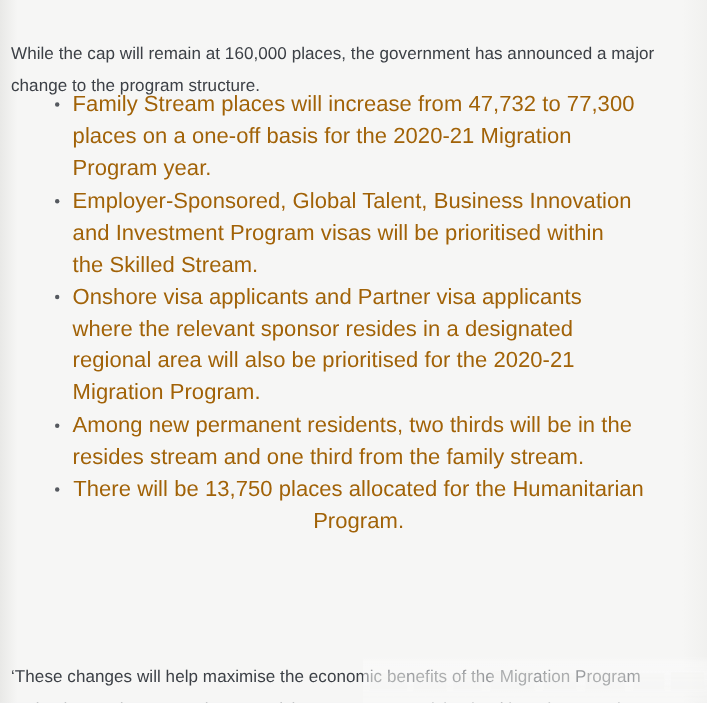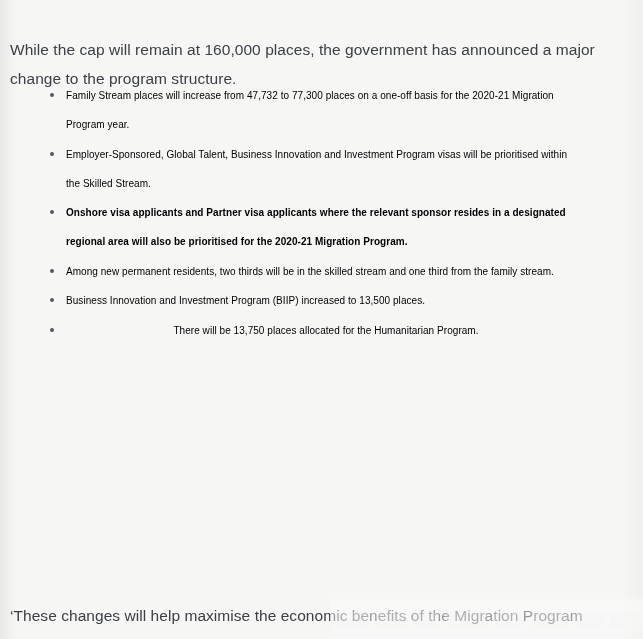--- a/index.html
+++ b/index.html
@@ -57,43 +57,43 @@
     left: 0;
     margin: 0;
     padding: 0 0 0 66px;
     width: 577px;
     box-sizing: border-box;
     list-style: none;
   }
 
   ul.bullet-list > li {
     position: relative;
-    font-size: 10px;
+    font-size: 20px;
     line-height: 29px;
-    color: #000000;
+    color: #a16207;
     letter-spacing: 0.05px;
     margin: 0 0 0.5px 0;
     padding: 0;
   }
 
   ul.bullet-list > li > .bullet-dot {
     position: absolute;
     left: -16px;
     top: 12px;
     width: 4px;
     height: 4px;
     border-radius: 50%;
     background: #55595f;
   }
 
   
   li.w1 { width: 512px; }
   li.w2 { width: 510px; }
   li.w3 { width: 490px; }
-  li.w4 { width: 520px; font-weight: bold; }
+  li.w4 { width: 520px; }
   li.w5 { width: 520px; }
   li.w6 { width: 520px; }
   li.w7 { width: 510px; }
   li.w8 { width: 512px; }
   li.w9 { width: 520px; text-align: center; }
 
   #closing-paragraph {
     top: 585px;
     width: 600px;
     line-height: 30px;
@@ -147,25 +147,21 @@
     <li class="w2">
       <span class="bullet-dot"></span>
       <span>Employer-Sponsored, Global Talent, Business Innovation and Investment Program visas will be prioritised within the Skilled Stream.</span>
     </li>
     <li class="w4">
       <span class="bullet-dot"></span>
       <span>Onshore visa applicants and Partner visa applicants where the relevant sponsor resides in a designated regional area will also be prioritised for the 2020-21 Migration Program.</span>
     </li>
     <li class="w5">
       <span class="bullet-dot"></span>
-      <span>Among new permanent residents, two thirds will be in the skilled stream and one third from the family stream.</span>
-    </li>
-    <li class="w7">
-      <span class="bullet-dot"></span>
-      <span>Business Innovation and Investment Program (BIIP) increased to 13,500 places.</span>
+      <span>Among new permanent residents, two thirds will be in the resides stream and one third from the family stream.</span>
     </li>
     <li class="w9">
       <span class="bullet-dot"></span>
       <span>There will be 13,750 places allocated for the Humanitarian Program.</span>
     </li>
   </ul>
 
   <p class="para" id="closing-paragraph">‘These changes will help maximise the economic benefits of the Migration Program  and enhance the responsiveness of the program to evolving health and economic challenges.’</p>
 
   <div class="load-artifact">

